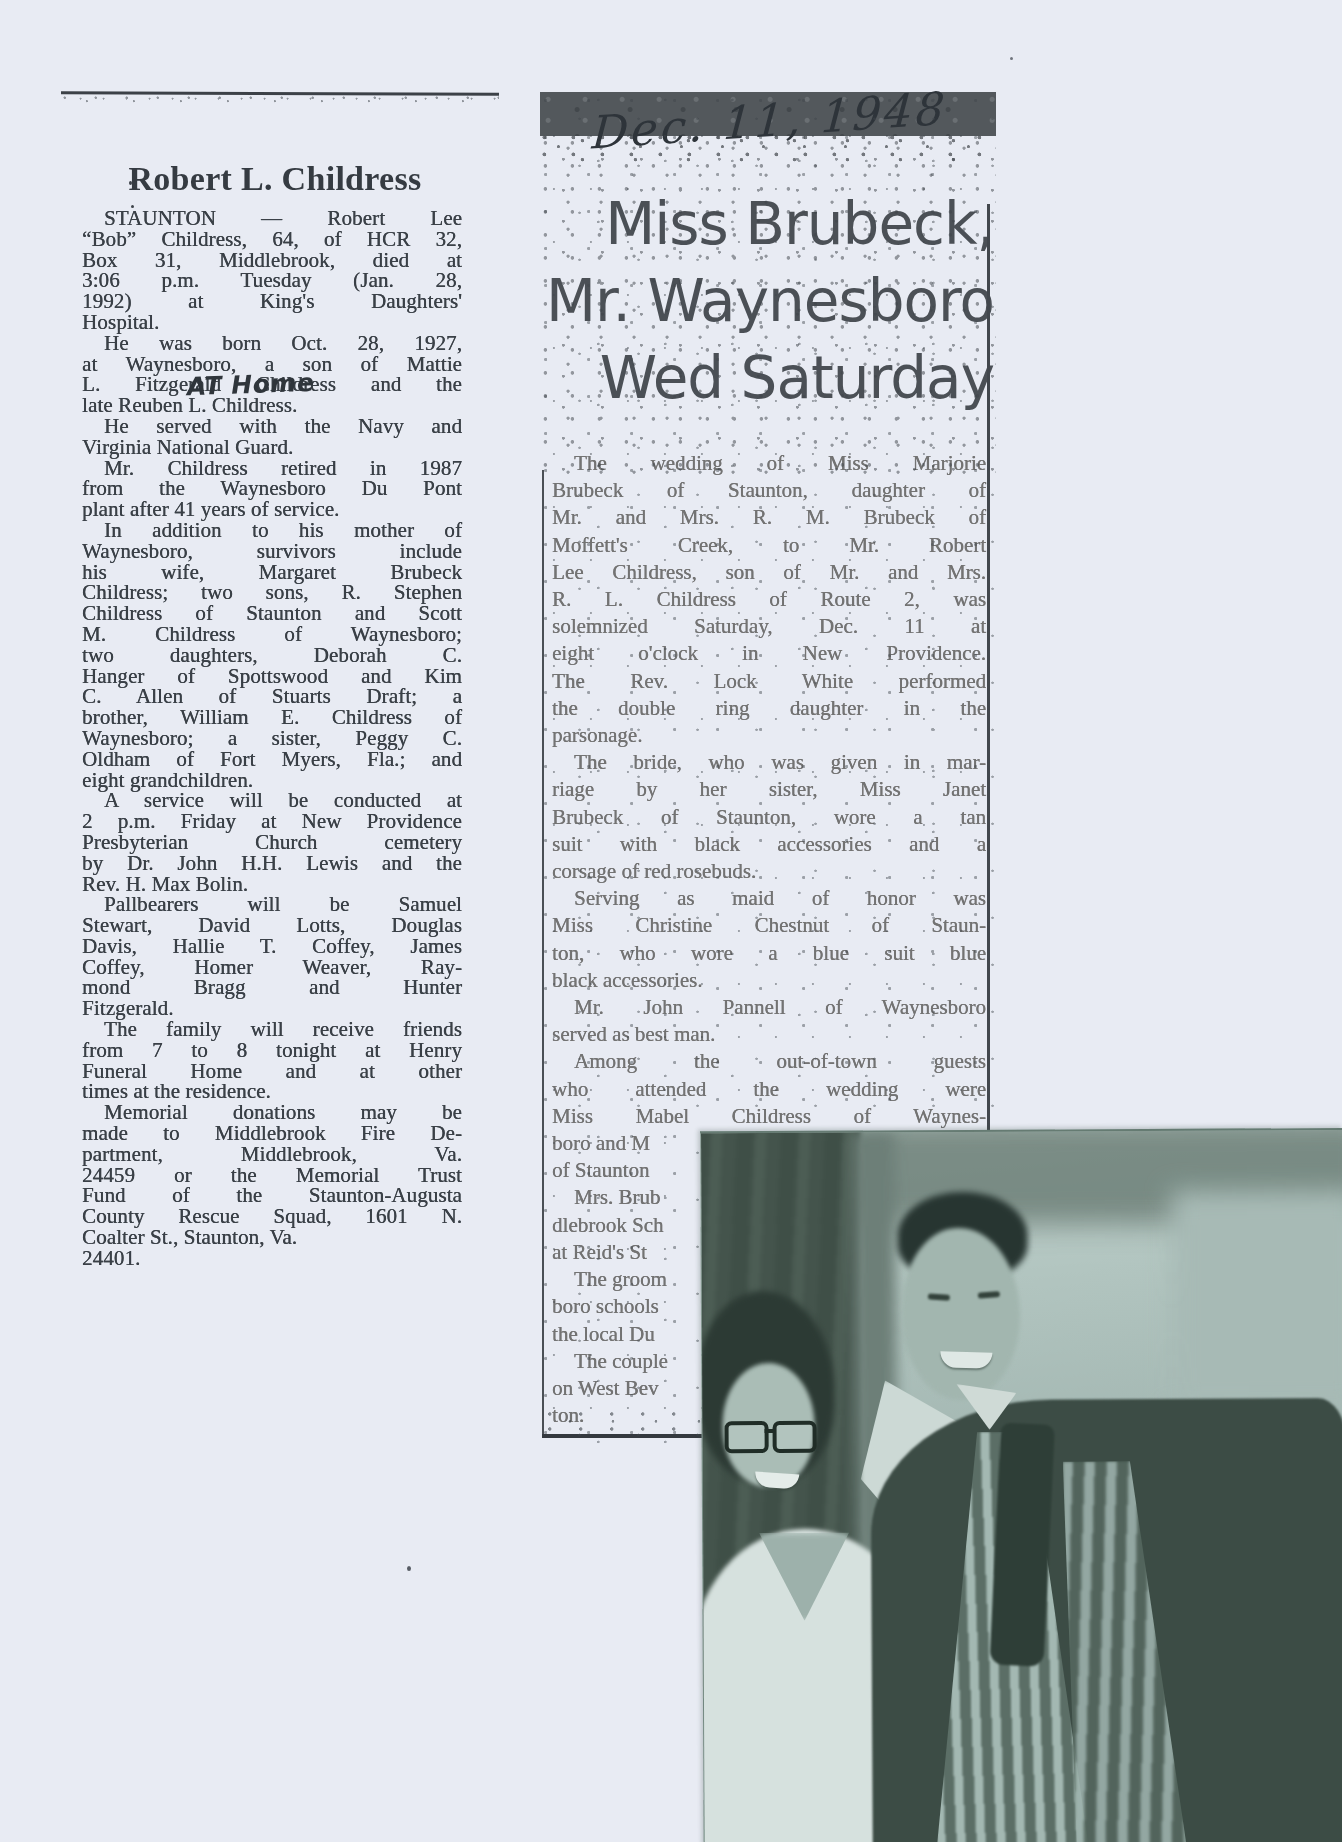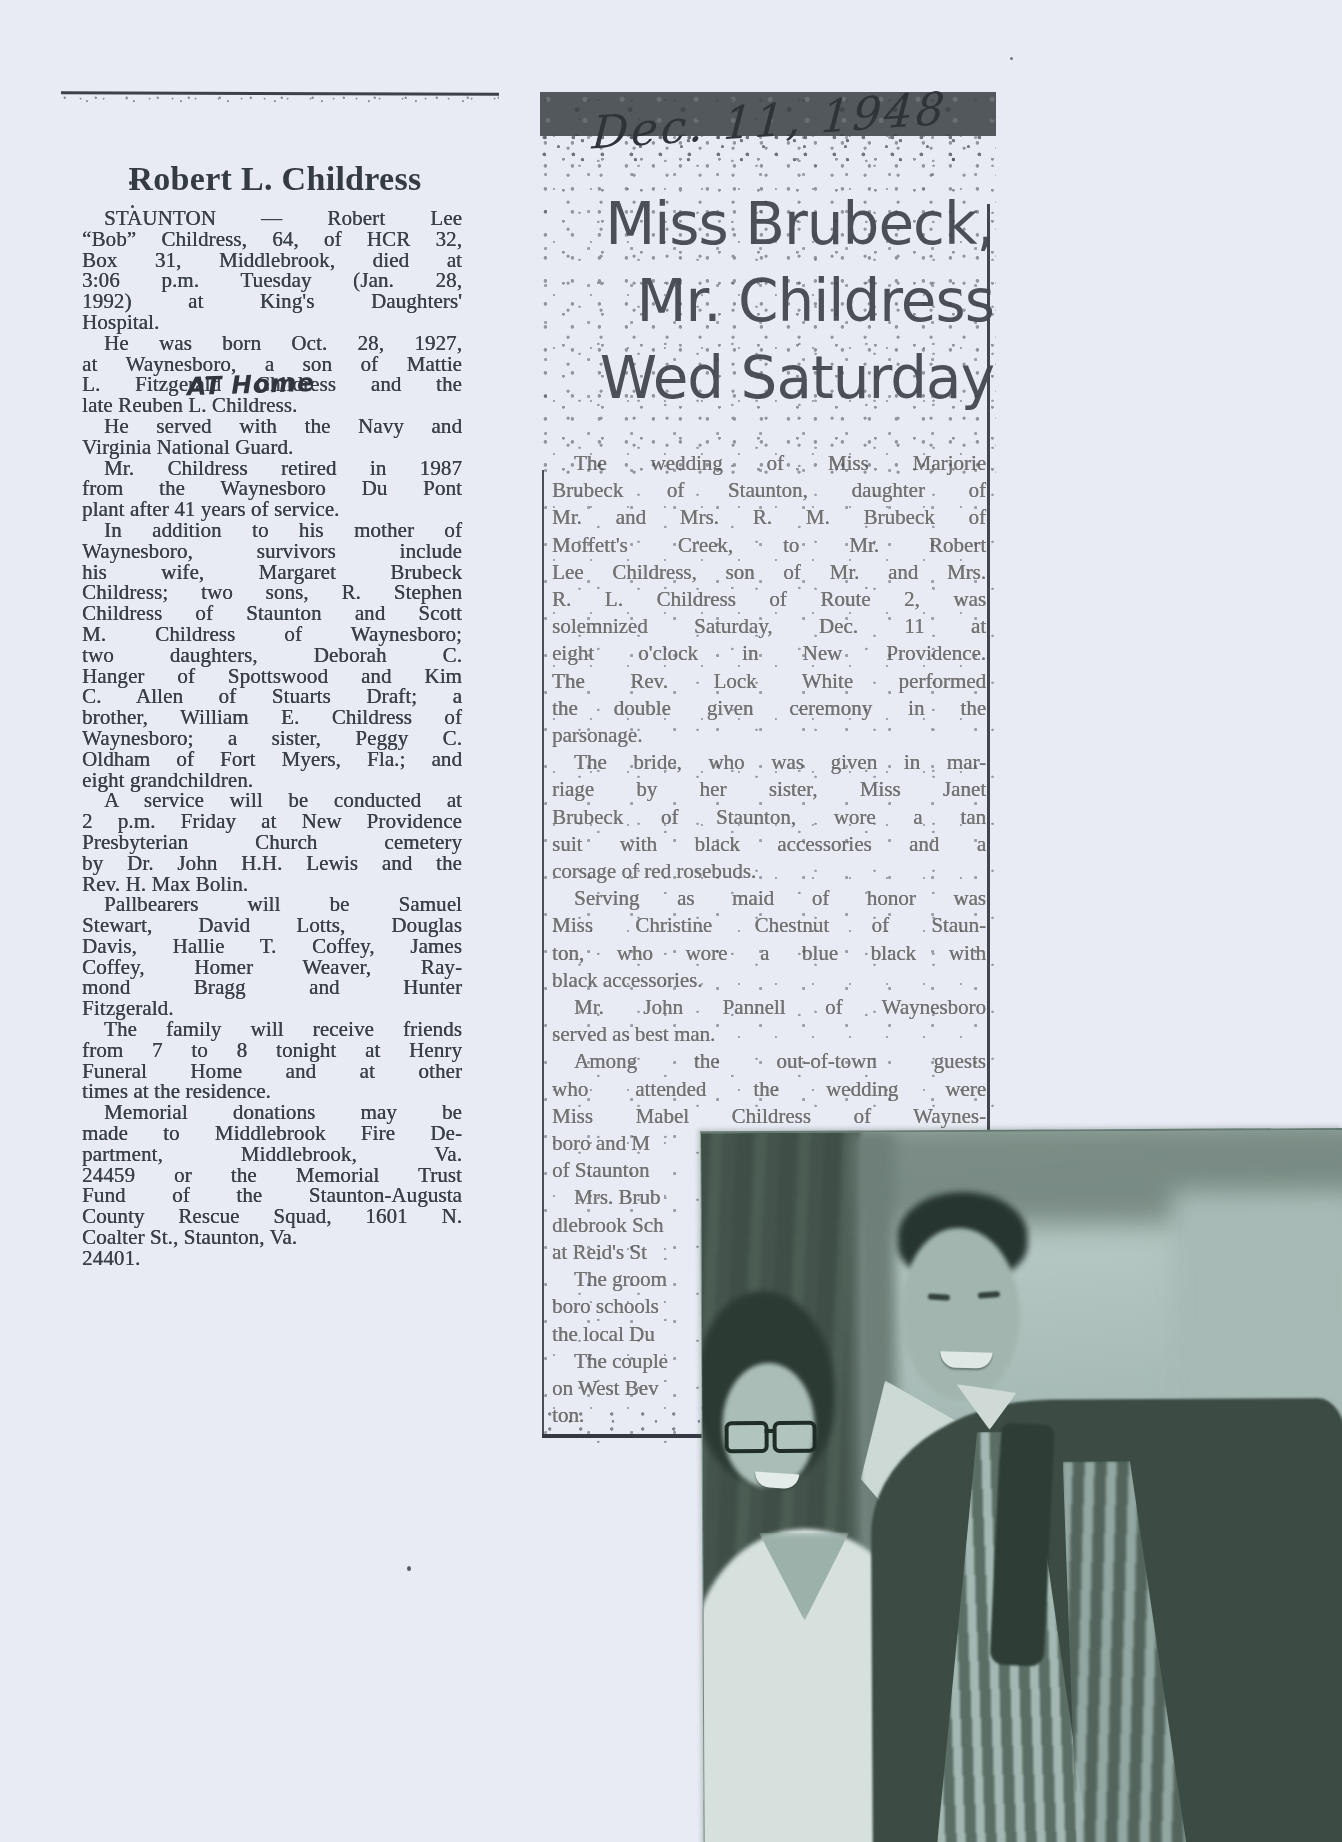--- a/index.html
+++ b/index.html
@@ -184,45 +184,45 @@
     </div>
   <div class="at-home">AT Home</div>
 </div>
 
 <div class="wed">
   <div class="wed-band"></div>
   <div class="band-fray"></div>
   <div class="wed-date">Dec. 11, 1948</div>
   <div class="wed-headline">
       <div class="hline">Miss Brubeck,</div>
-      <div class="hline">Mr. Childress</div>
+      <div class="hline">Mr. Waynesboro</div>
       <div class="hline">Wed Saturday</div>
     </div>
   <div class="wed-rule-right"></div>
   <div class="wed-rule-left"></div>
   <div class="wed-body">
       <div class="line ind">The wedding of Miss Marjorie</div>
       <div class="line">Brubeck of Staunton, daughter of</div>
       <div class="line">Mr. and Mrs. R. M. Brubeck of</div>
       <div class="line">Moffett's Creek, to Mr. Robert</div>
       <div class="line">Lee Childress, son of Mr. and Mrs.</div>
       <div class="line">R. L. Childress of Route 2, was</div>
       <div class="line">solemnized Saturday, Dec. 11 at</div>
       <div class="line">eight o'clock in New Providence.</div>
       <div class="line">The Rev. Lock White performed</div>
-      <div class="line">the double given ceremony in the</div>
+      <div class="line">the double ring daughter in the</div>
       <div class="line end">parsonage.</div>
       <div class="line ind">The bride, who was given in mar-</div>
       <div class="line">riage by her sister, Miss Janet</div>
       <div class="line">Brubeck of Staunton, wore a tan</div>
       <div class="line">suit with black accessories and a</div>
       <div class="line end">corsage of red rosebuds.</div>
       <div class="line ind">Serving as maid of honor was</div>
       <div class="line">Miss Christine Chestnut of Staun-</div>
-      <div class="line">ton, who wore a blue black with</div>
+      <div class="line">ton, who wore a blue suit blue</div>
       <div class="line end">black accessories.</div>
       <div class="line ind">Mr. John Pannell of Waynesboro</div>
       <div class="line end">served as best man.</div>
       <div class="line ind">Among the out-of-town guests</div>
       <div class="line">who attended the wedding were</div>
       <div class="line">Miss Mabel Childress of Waynes-</div>
       <div class="line end">boro and M</div>
       <div class="line end">of Staunton</div>
       <div class="line ind end">Mrs. Brub</div>
       <div class="line end">dlebrook Sch</div>

